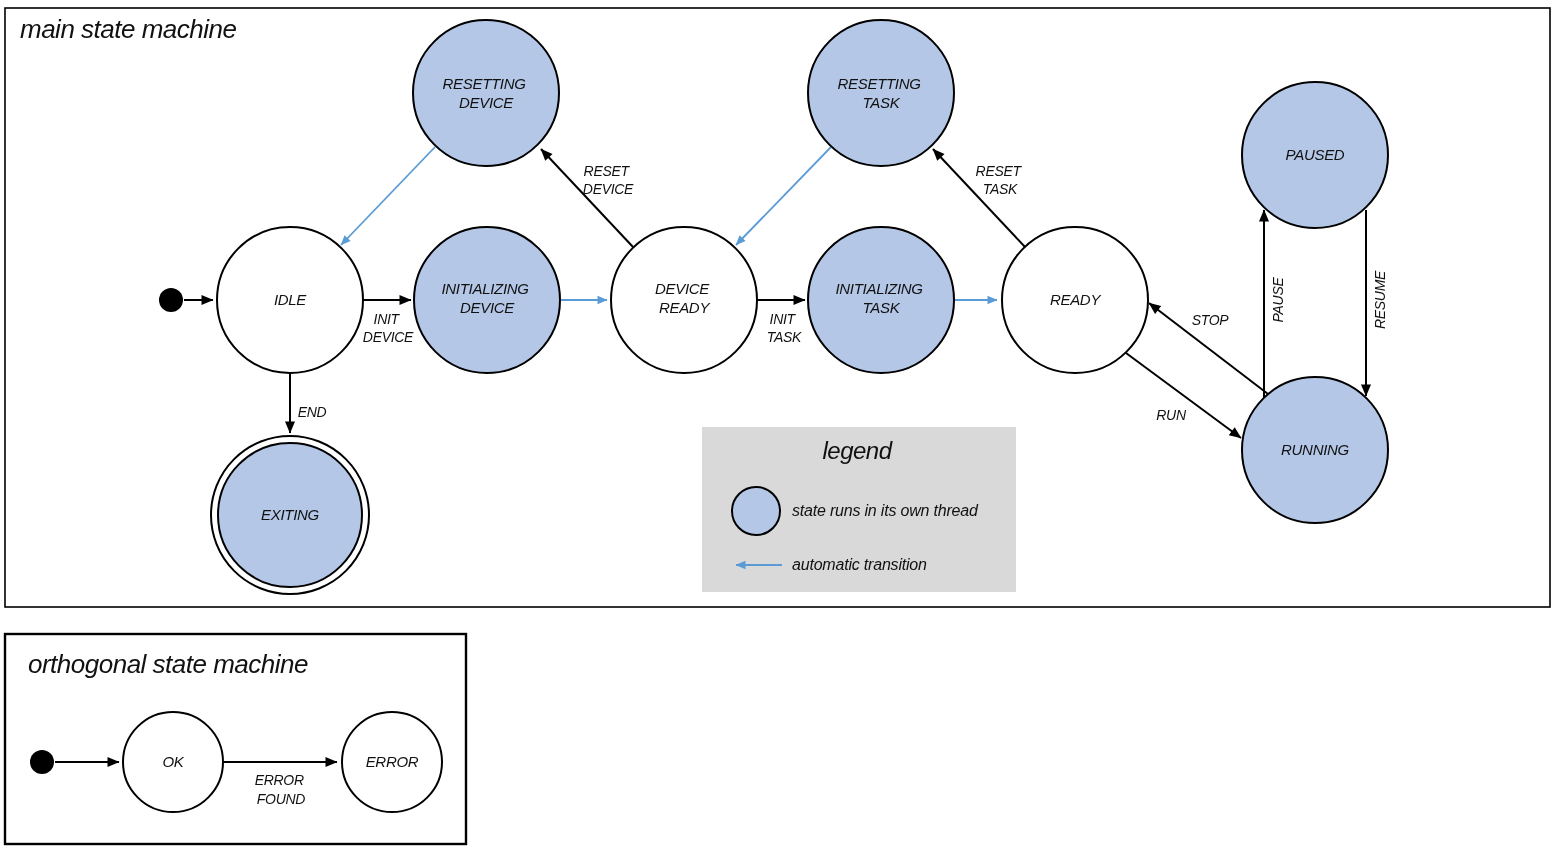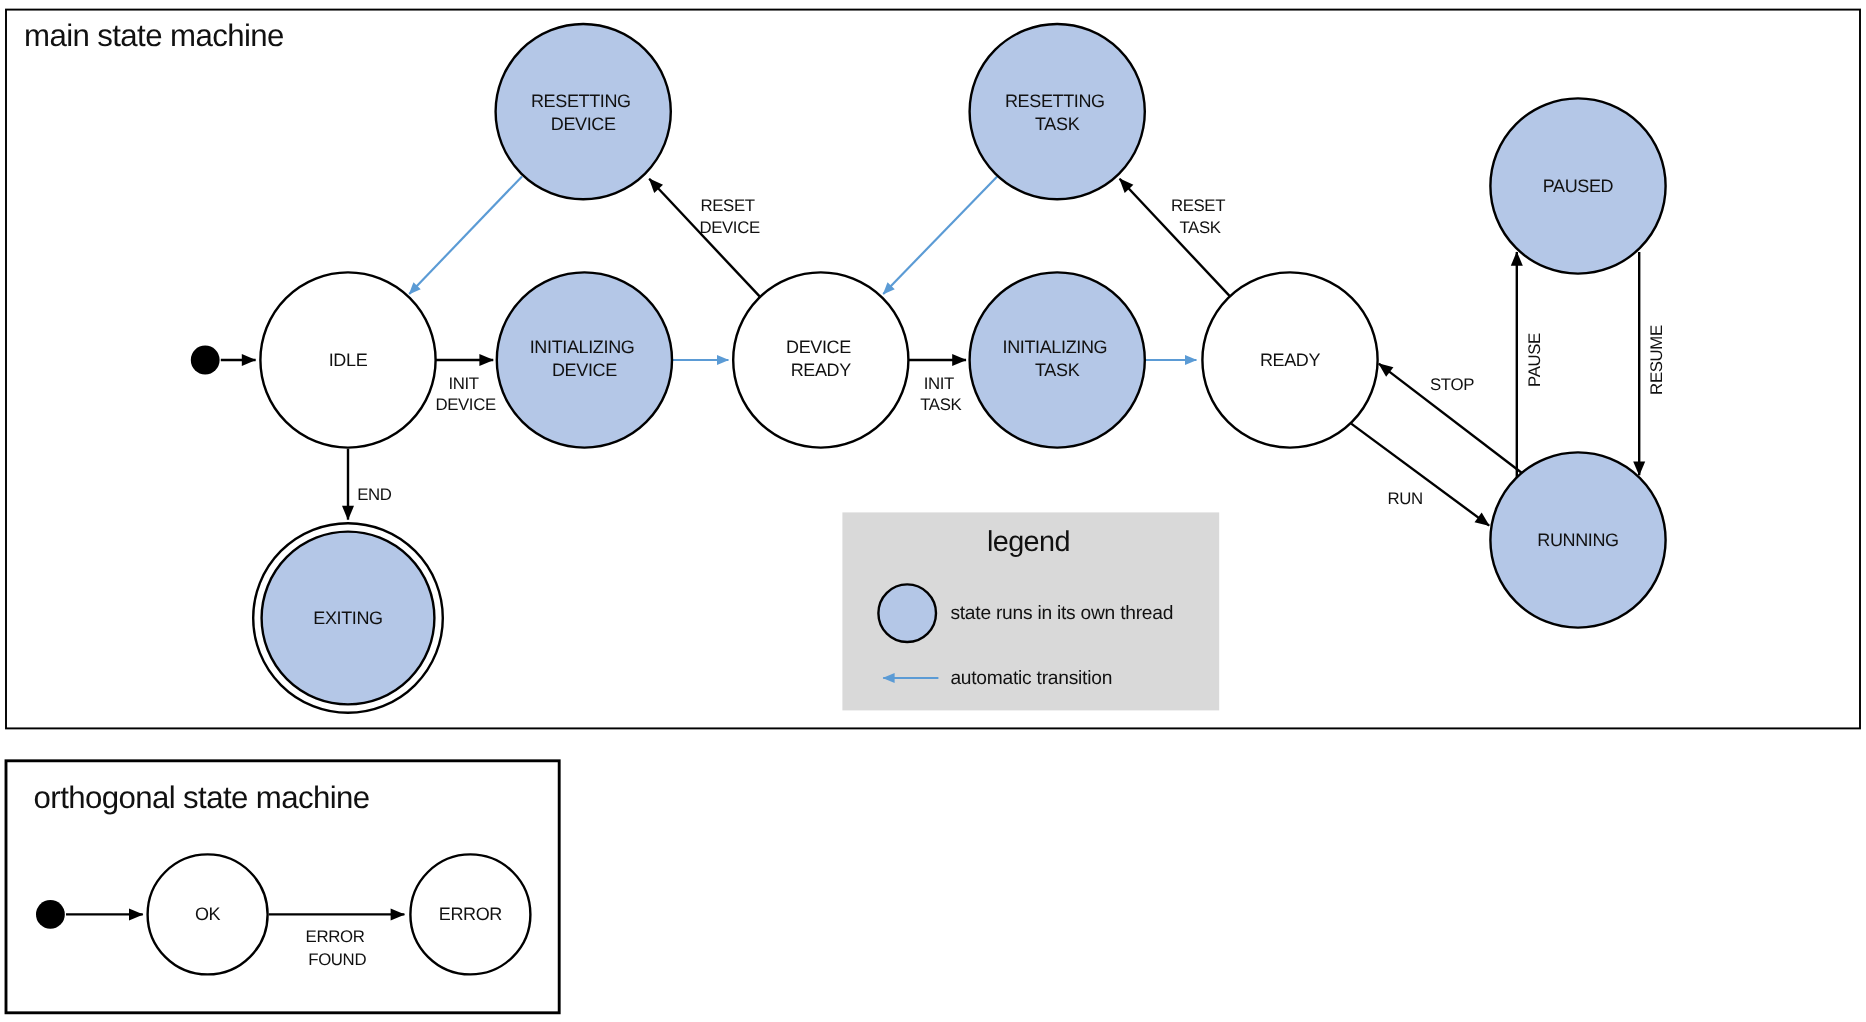--- a/index.html
+++ b/index.html
@@ -3,21 +3,21 @@
 <meta charset="utf-8">
 <style>
   :root{
     --thread:#b4c7e7;
     --auto:#5b9bd5;
     --legendbg:#d9d9d9;
     --ink:#111111;
     --bg:#ffffff;
   }
   html,body{margin:0;padding:0;background:var(--bg);}
-  .canvas{width:1412px;height:852px;position:relative;background:var(--bg);}
+  .canvas{width:1412px;height:852px;position:relative;background:var(--bg);font-style:italic;}
   svg{display:block;}
   .frame{fill:none;stroke:#000;stroke-width:1.6;}
   .frame-thick{fill:none;stroke:#000;stroke-width:2.4;}
   .state{stroke:#000;stroke-width:2;}
   .fill-white{fill:#ffffff;}
   .fill-thread{fill:var(--thread);}
   .dot{fill:#000;stroke:none;}
   .edge{stroke:#000;stroke-width:2;fill:none;}
   .edge-auto{stroke:var(--auto);stroke-width:1.8;fill:none;}
   .mk-black{fill:#000;}

